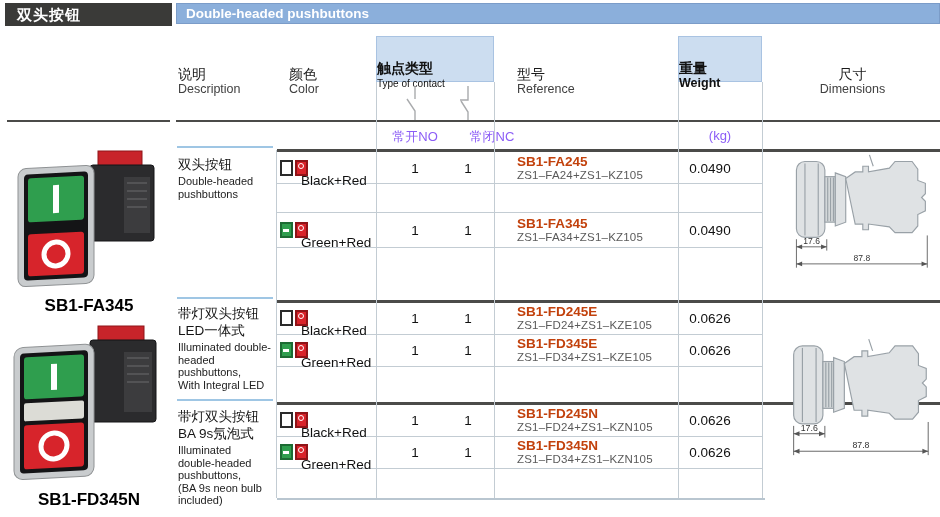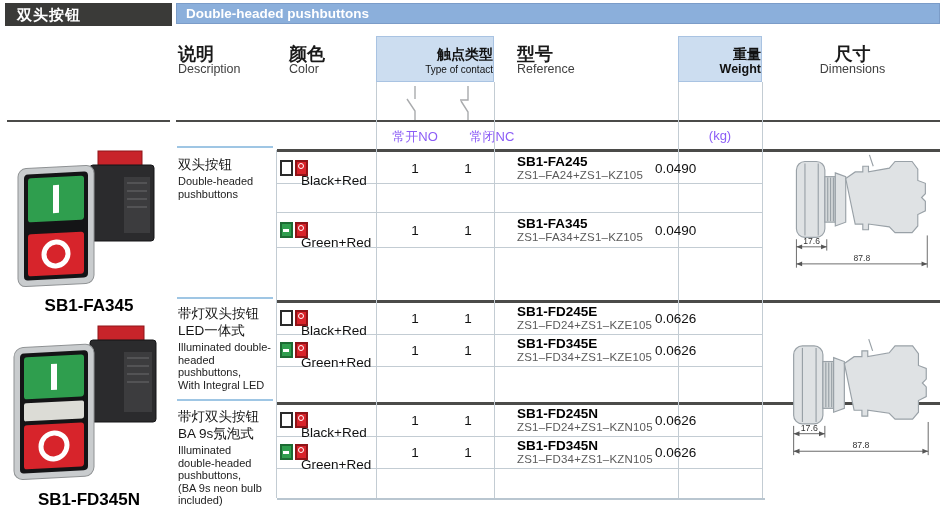--- a/index.html
+++ b/index.html
@@ -3,46 +3,46 @@
 <meta charset="utf-8">
 <style>
   html,body{margin:0;padding:0;}
   body{width:940px;height:517px;background:#fff;font-family:"Liberation Sans","DejaVu Sans",sans-serif;position:relative;overflow:hidden;color:#111;}
   .abs{position:absolute;}
   
   .side-box{left:5px;top:3px;width:167px;height:23px;background:#3a3a38;color:#fff;font-size:15px;font-weight:bold;line-height:23px;padding-left:12px;box-sizing:border-box;letter-spacing:1px;}
   .banner{left:176px;top:3px;width:764px;height:21px;background:#8bafdb;border:1px solid #7b9cc8;box-sizing:border-box;color:#fff;font-size:13.5px;font-weight:bold;line-height:19px;padding-left:9px;}
   
   .colhead{top:46px;}
-  .colhead .zh{font-size:18px;font-weight:bold;color:#1a1a1a;line-height:16px;}
+  .colhead .zh{font-size:14px;font-weight:normal;color:#1a1a1a;line-height:16px;margin-top:20px;}
   .colhead .en{font-size:12.5px;color:#404040;line-height:15px;}
-  .bluebox{background:#ccddf0;border:1px solid #a9c3e2;box-sizing:border-box;text-align:right;padding-top:9px;}
+  .bluebox{background:#ccddf0;border:1px solid #a9c3e2;box-sizing:border-box;text-align:left;padding-top:23px;}
   .center{text-align:center;}
   
   .hline{position:absolute;background:#4b4b49;}
   .blueline{position:absolute;background:#9fc6e4;}
   .grayline{position:absolute;background:#c3ccd3;}
   .botline{position:absolute;background:#b9c6d0;}
   .vline{position:absolute;background:#c3ccd3;width:1px;}
   
   .subhead{font-size:13px;color:#8b5cf6;}
   
   .descblk{width:102px;}
   .desc-zh{font-size:13.5px;color:#151515;line-height:17px;white-space:pre-line;}
   .desc-en{font-size:11px;color:#222;line-height:12.5px;white-space:pre-line;margin-top:2px;}
   
   .trow{position:absolute;left:277px;width:485px;}
   .trow .chips{position:absolute;left:3px;top:50%;transform:translateY(-50%);display:flex;gap:2px;}
   .trow .clabel{position:absolute;left:24px;top:50%;transform:translateY(-50%);font-size:13.5px;margin-top:12px;}
   .trow .no{position:absolute;left:113px;width:50px;text-align:center;top:50%;transform:translateY(-50%);font-size:13.5px;}
   .trow .nc{position:absolute;left:166px;width:50px;text-align:center;top:50%;transform:translateY(-50%);font-size:13.5px;}
   .trow .refblk{position:absolute;left:240px;top:50%;transform:translateY(-50%);}
-  .trow .refname{font-weight:bold;font-size:13.5px;line-height:15px;color:#000000;}
+  .trow .refname{font-weight:bold;font-size:13.5px;line-height:15px;color:#c2410c;}
   .trow .refsub{font-size:11.5px;color:#5a5a5a;line-height:13px;letter-spacing:.2px;}
-  .trow .wt{position:absolute;left:378px;width:110px;text-align:left;top:50%;transform:translateY(-50%);font-size:13.5px;}
+  .trow .wt{position:absolute;left:378px;width:110px;text-align:center;top:50%;transform:translateY(-50%);font-size:13.5px;}
   
   .chip{width:13px;height:16px;border:2px solid #444;box-sizing:border-box;position:relative;display:inline-block;}
   .chip-black{background:#fff;border-color:#2a2a2a;}
   .chip-green{background:#2f9e4e;border-color:#1c6b33;}
   .chip-green::after{content:"";position:absolute;left:1px;top:5px;width:6px;height:3px;background:#fff;}
   .chip-red{background:#d8232a;border-color:#8f1418;}
   .chip-red::after{content:"";position:absolute;left:1px;top:1px;width:6px;height:6px;border:1.5px solid #fff;border-radius:50%;box-sizing:border-box;}
   
   .prodlabel{left:5px;width:168px;text-align:center;font-size:17px;font-weight:bold;color:#000;}
 </style>

